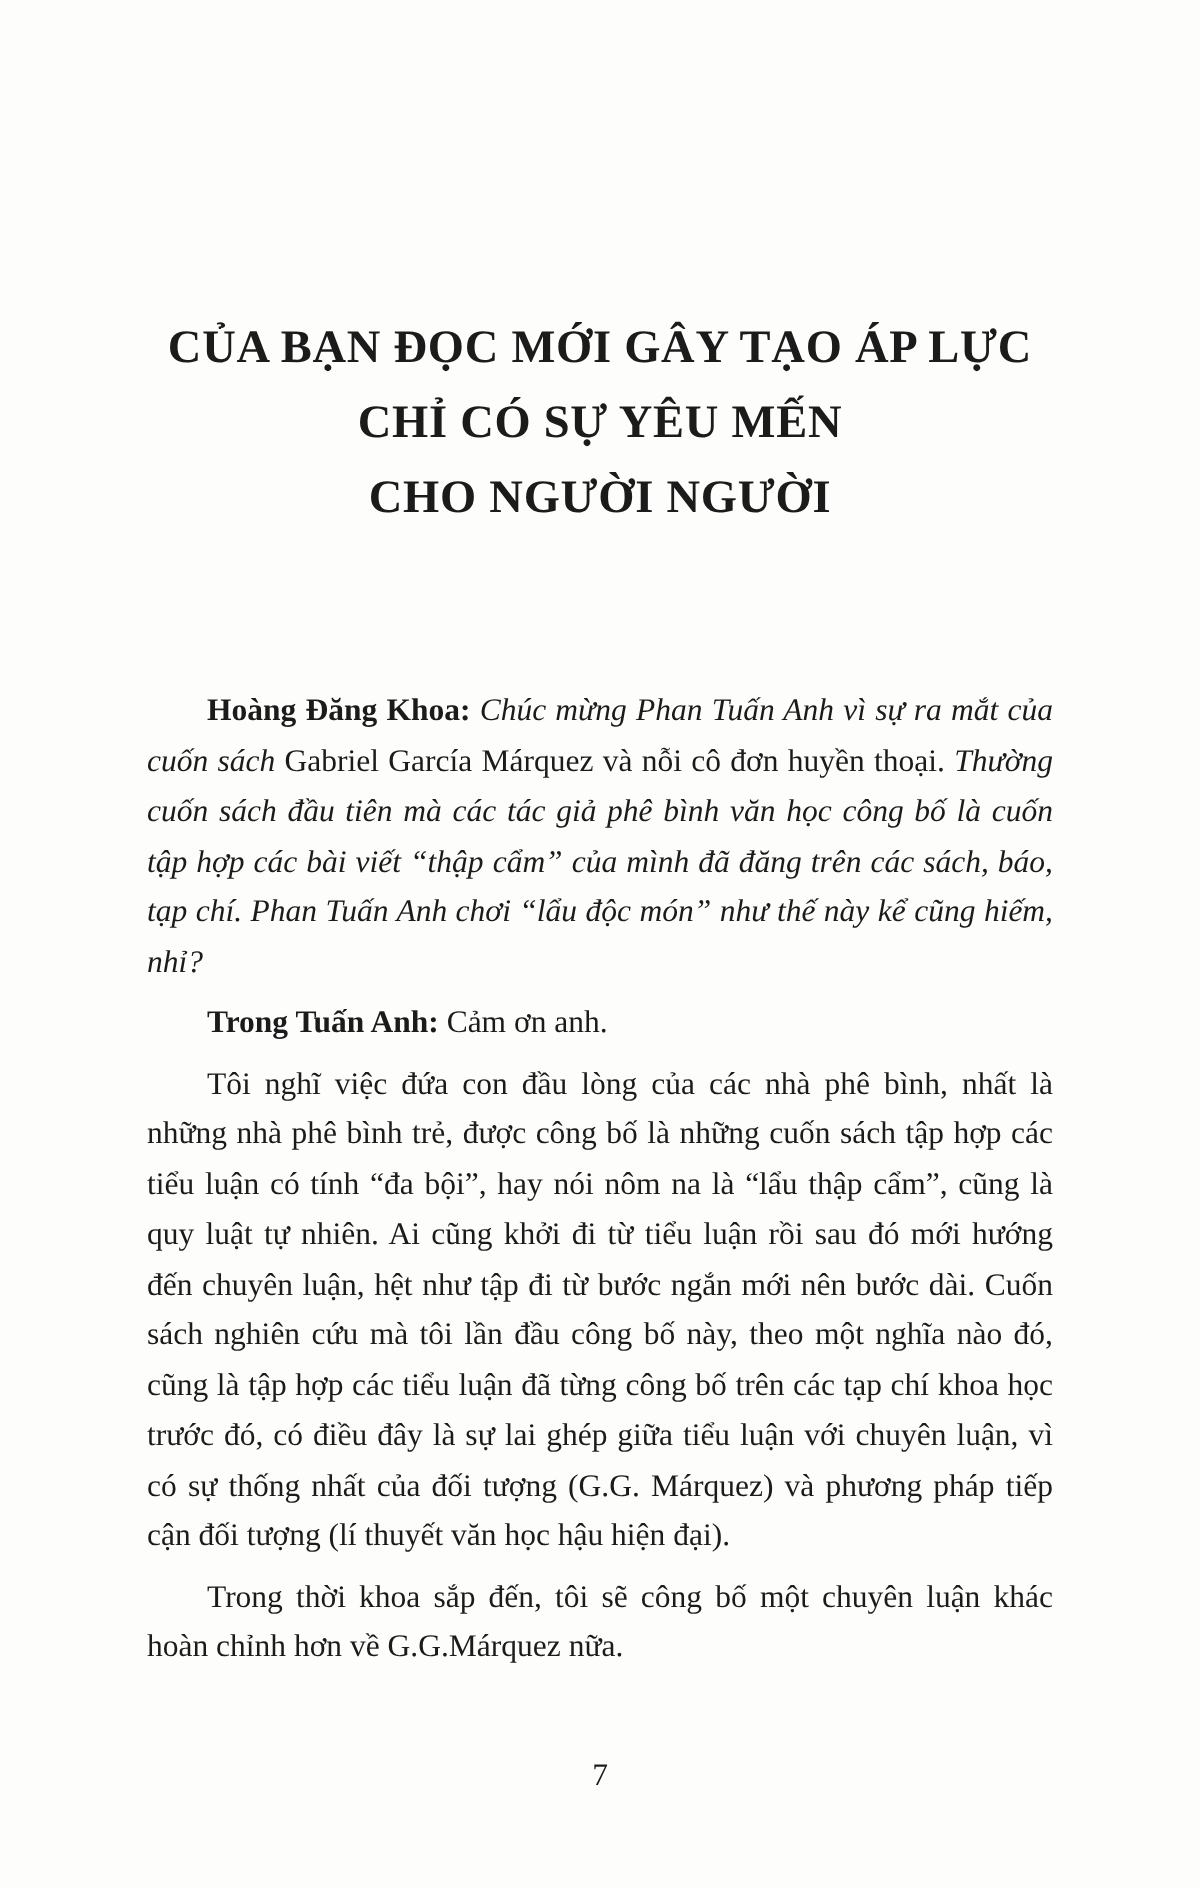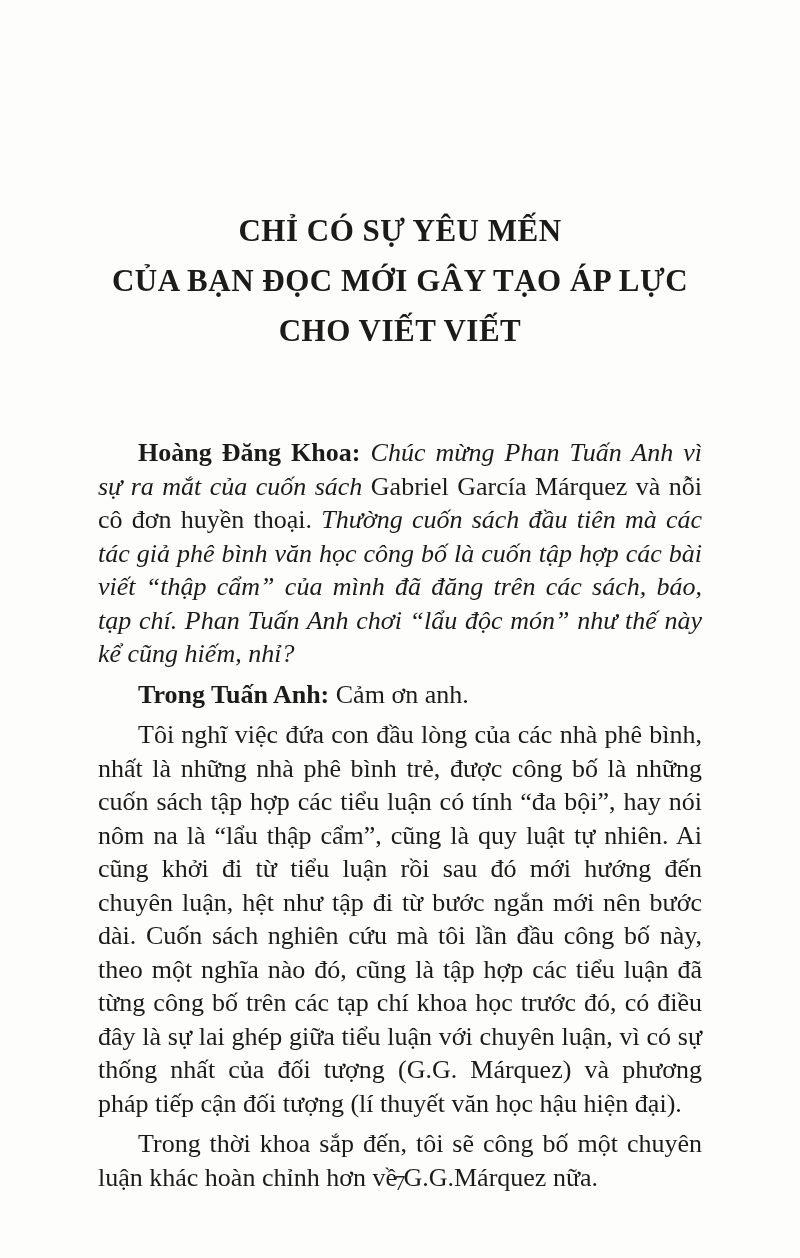--- a/index.html
+++ b/index.html
@@ -23,22 +23,22 @@
   }
   .chapter-title {
     padding-top: 206px;
     text-align: center;
     font-weight: bold;
     font-size: 31px;
     line-height: 50px;
     letter-spacing: 0.5px;
   }
   .body-text {
-    margin-top: 80px;
-    font-size: 26px;
+    margin-top: 101px;
+    font-size: 21px;
     line-height: 33.5px;
     text-align: justify;
   }
   .body-text p {
     margin: 0 0 7px 0;
     text-indent: 40px;
   }
   .body-text .run-bold   { font-weight: bold; }
   .body-text .run-italic { font-style: italic; }
   .page-number {
@@ -50,23 +50,23 @@
     font-size: 21px;
   }
 </style>
 </head>
 <body>
 
 <div class="book-page">
   <div class="content">
 
     <div class="chapter-title">
+      <div>CỦA BẠN ĐỌC MỚI GÂY TẠO ÁP LỰC</div>
       <div>CHỈ CÓ SỰ YÊU MẾN</div>
-      <div>CỦA BẠN ĐỌC MỚI GÂY TẠO ÁP LỰC</div>
-      <div>CHO VIẾT VIẾT</div>
+      <div>CHO NGƯỜI NGƯỜI</div>
     </div>
 
     <div class="body-text">
         <p><span class="run-bold">Hoàng Đăng Khoa: </span><span class="run-italic">Chúc mừng Phan Tuấn Anh vì sự ra mắt của cuốn sách </span><span>Gabriel García Márquez và nỗi cô đơn huyền thoại. </span><span class="run-italic">Thường cuốn sách đầu tiên mà các tác giả phê bình văn học công bố là cuốn tập hợp các bài viết “thập cẩm” của mình đã đăng trên các sách, báo, tạp chí. Phan Tuấn Anh chơi “lẩu độc món” như thế này kể cũng hiếm, nhỉ?</span></p>
         <p><span class="run-bold">Trong Tuấn Anh: </span><span>Cảm ơn anh.</span></p>
         <p><span>Tôi nghĩ việc đứa con đầu lòng của các nhà phê bình, nhất là những nhà phê bình trẻ, được công bố là những cuốn sách tập hợp các tiểu luận có tính “đa bội”, hay nói nôm na là “lẩu thập cẩm”, cũng là quy luật tự nhiên. Ai cũng khởi đi từ tiểu luận rồi sau đó mới hướng đến chuyên luận, hệt như tập đi từ bước ngắn mới nên bước dài. Cuốn sách nghiên cứu mà tôi lần đầu công bố này, theo một nghĩa nào đó, cũng là tập hợp các tiểu luận đã từng công bố trên các tạp chí khoa học trước đó, có điều đây là sự lai ghép giữa tiểu luận với chuyên luận, vì có sự thống nhất của đối tượng (G.G. Márquez) và phương pháp tiếp cận đối tượng (lí thuyết văn học hậu hiện đại).</span></p>
         <p><span>Trong thời khoa sắp đến, tôi sẽ công bố một chuyên luận khác hoàn chỉnh hơn về G.G.Márquez nữa.</span></p>
       </div>
 
   </div>

